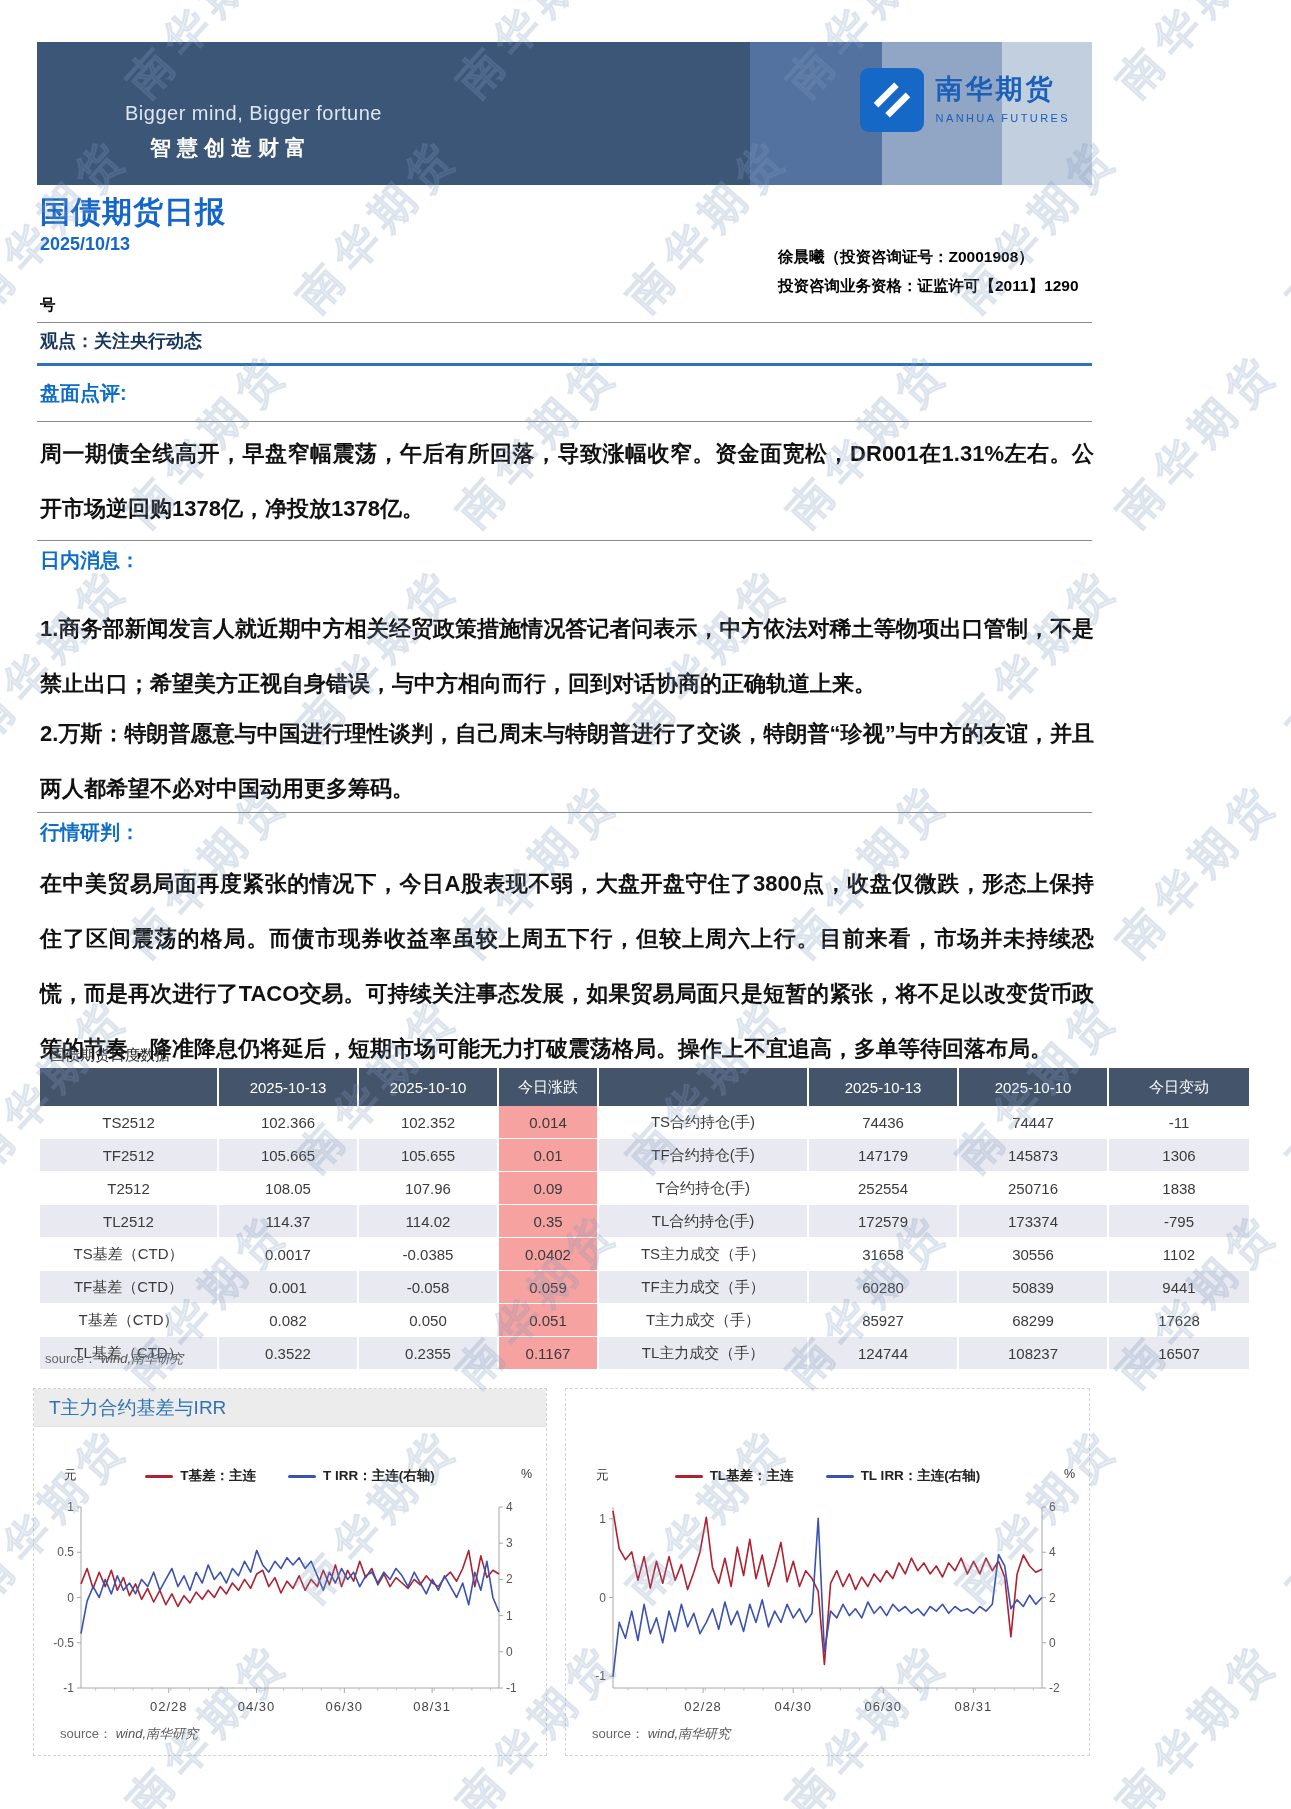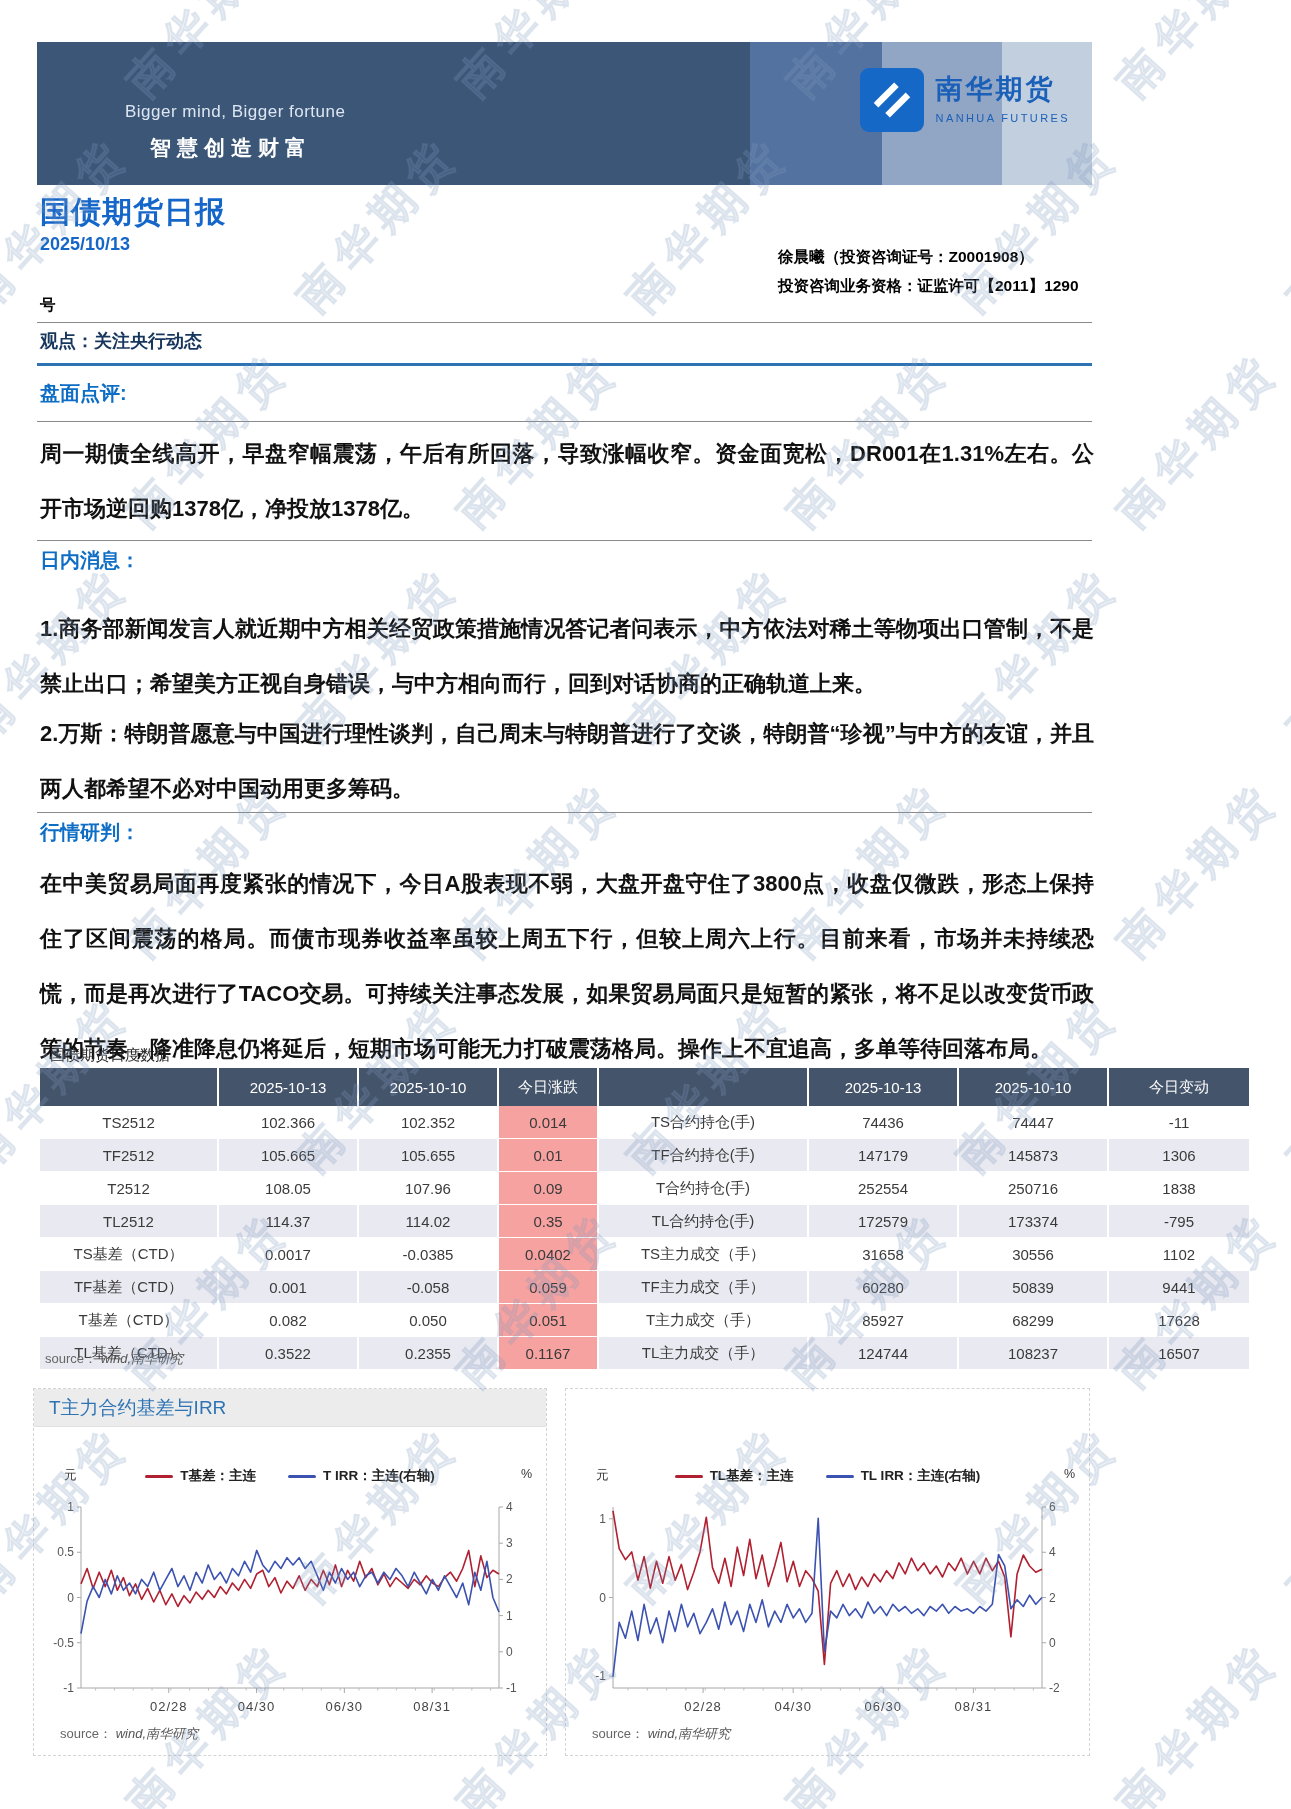--- a/index.html
+++ b/index.html
@@ -5,21 +5,21 @@
   html,body{margin:0;padding:0;}
   body{width:1291px;height:1809px;position:relative;background:#fff;overflow:hidden;
        font-family:"Liberation Sans","DejaVu Sans",sans-serif;color:#1a1a1a;}
   .abs{position:absolute;}
   
   .banner{left:37px;top:42px;width:1055px;height:143px;display:flex;}
   .banner-main{flex:1;background:#3c5678;position:relative;}
   .band1{width:132px;background:#5472a0;}
   .band2{width:120px;background:#90a6c4;}
   .band3{width:90px;background:#c2cfdf;}
-  .slogan-en{left:88px;top:60px;font-size:17px;color:#dde6f1;letter-spacing:.5px;}
+  .slogan-en{left:88px;top:60px;font-size:20px;color:#dde6f1;letter-spacing:.5px;}
   .slogan-cn{left:113px;top:92px;font-size:21px;color:#ffffff;font-weight:bold;letter-spacing:6px;}
   .logo{right:22px;top:26px;display:flex;align-items:center;gap:12px;}
   .logo-icon{width:64px;height:64px;background:#1668c7;border-radius:9px;display:flex;align-items:center;justify-content:center;}
   .logo-cn{font-size:27px;font-weight:bold;color:#1a5fb8;letter-spacing:3px;line-height:1;}
   .logo-en{font-size:11px;color:#1a5fb8;letter-spacing:2.4px;margin-top:9px;}
   
   .report-title{left:40px;top:192px;font-size:30px;font-weight:bold;color:#1566c9;letter-spacing:1px;}
   .report-date{left:40px;top:234px;font-size:18px;font-weight:bold;color:#1566c9;}
   .analyst{left:778px;top:243px;font-size:15.5px;font-weight:bold;line-height:1.85;color:#000;}
   .wrap-char{left:40px;top:295px;font-size:15.5px;font-weight:bold;color:#000;}

